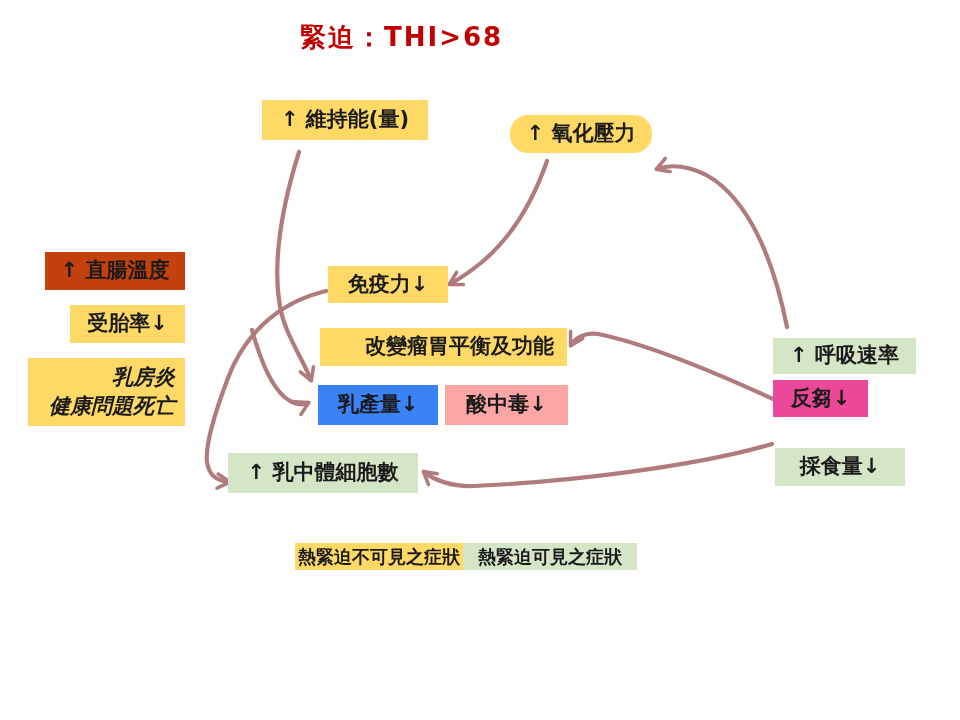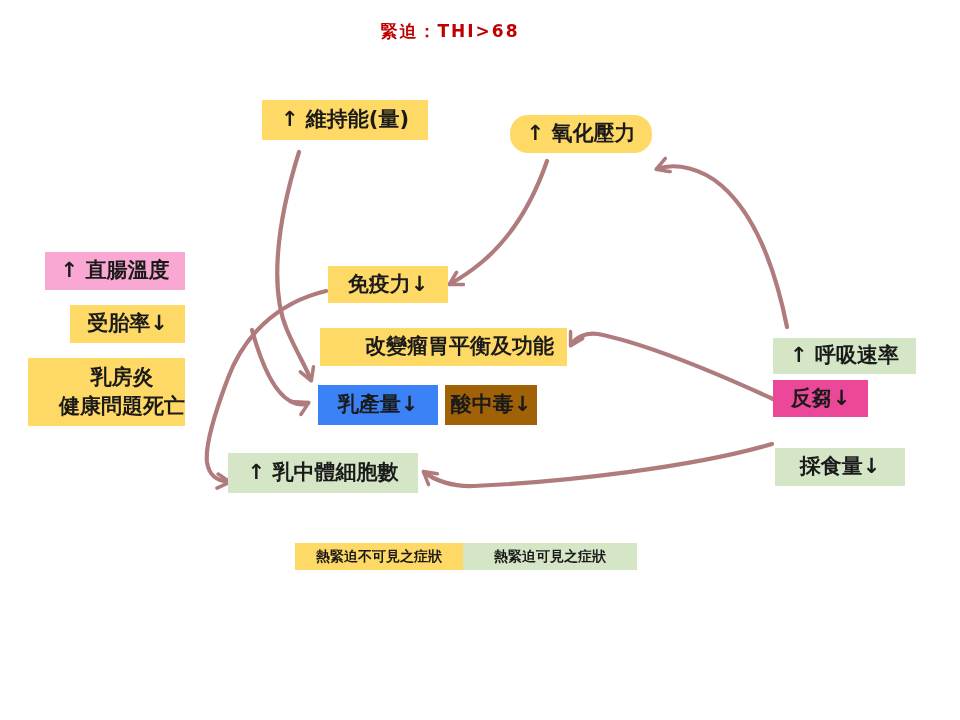--- a/index.html
+++ b/index.html
@@ -7,39 +7,38 @@
     position:relative;
     width:960px;height:720px;
     background:#ffffff;
     font-family:"DejaVu Sans",sans-serif;
     overflow:hidden;
   }
   #arrows-layer{position:absolute;left:0;top:0;width:960px;height:720px;pointer-events:none;}
   .title{
     position:absolute;
     left:300px;top:20px;width:300px;
-    text-align:center;
-    font-size:17px;font-weight:bold;
+    font-size:26px;font-weight:bold;
     letter-spacing:2px;
   }
   .node{
     position:absolute;
     display:flex;align-items:center;justify-content:center;
     font-size:21px;font-weight:bold;color:#1a1a1a;
     white-space:pre-line;text-align:center;
     line-height:1.4;
     box-sizing:border-box;
   }
   [data-name="node-mastitis"]{
-    justify-content:flex-end;
+    justify-content:flex-end;text-align:right;padding-right:10px;font-style:italic;
   }
   .legend-box{
     position:absolute;
     display:flex;align-items:center;justify-content:center;
-    font-size:14px;font-weight:bold;color:#1a1a1a;
+    font-size:18px;font-weight:bold;color:#1a1a1a;
     box-sizing:border-box;
   }
 </style>
 </head>
 <body>
 
 <div id="canvas" data-name="diagram-canvas">
   <svg id="arrows-layer" data-name="arrows-layer" width="960" height="720" viewBox="0 0 960 720" aria-hidden="true">
     <defs>
       <marker id="arrowhead" viewBox="0 0 10 10" refX="7.5" refY="5" markerWidth="4.2" markerHeight="4.2" orient="auto">
@@ -55,28 +54,28 @@
         <path d="M 773,399 C 712,371 643,343 598,334 C 585,332 575,338 571,345" fill="none" stroke="#b07b7d" stroke-width="4.2" stroke-linecap="round" marker-end="url(#arrowhead)" data-name="arrow-rumination-to-rumen-balance"></path>
         <path d="M 772,444 C 694,467 565,482 474,486 C 452,487 434,480 424,472" fill="none" stroke="#b07b7d" stroke-width="4.2" stroke-linecap="round" marker-end="url(#arrowhead)" data-name="arrow-feed-intake-to-somatic-cell-count"></path>
       </g>
   </svg>
 
   <div class="title" data-name="diagram-title" style="color: rgb(192, 0, 0);">緊迫：THI&gt;68</div>
 
   <div id="nodes-layer" data-name="nodes-layer">
       <div class="node" data-name="node-maintenance-energy" style="left: 262px; top: 100px; width: 166px; height: 40px; background-color: rgb(255, 217, 102);">↑ 維持能(量)</div>
       <div class="node" data-name="node-oxidative-stress" style="left: 510px; top: 115px; width: 142px; height: 38px; background-color: rgb(255, 217, 102); border-radius: 18px;">↑ 氧化壓力</div>
-      <div class="node" data-name="node-rectal-temperature" style="left: 45px; top: 252px; width: 140px; height: 38px; background-color: #f9a8d4;">↑ 直腸溫度</div>
+      <div class="node" data-name="node-rectal-temperature" style="left: 45px; top: 252px; width: 140px; height: 38px; background-color: #c2410c;">↑ 直腸溫度</div>
       <div class="node" data-name="node-conception-rate" style="left: 70px; top: 305px; width: 115px; height: 38px; background-color: rgb(255, 217, 102);">受胎率↓</div>
       <div class="node" data-name="node-mastitis" style="left: 28px; top: 358px; width: 157px; height: 68px; background-color: rgb(255, 217, 102);">乳房炎
 健康問題死亡</div>
       <div class="node" data-name="node-immunity" style="left: 328px; top: 266px; width: 120px; height: 37px; background-color: rgb(255, 217, 102);">免疫力↓</div>
       <div class="node" data-name="node-rumen-balance" style="left: 320px; top: 328px; width: 247px; height: 38px; background-color: rgb(255, 217, 102); padding-left: 32px;">改變瘤胃平衡及功能</div>
       <div class="node" data-name="node-milk-yield" style="left: 318px; top: 385px; width: 120px; height: 40px; background-color: #3b82f6;">乳產量↓</div>
-      <div class="node" data-name="node-acidosis" style="left: 445px; top: 385px; width: 92px; height: 40px; background-color: #a16207;">酸中毒↓</div>
+      <div class="node" data-name="node-acidosis" style="left: 445px; top: 385px; width: 123px; height: 40px; background-color: #fca5a5;">酸中毒↓</div>
       <div class="node" data-name="node-somatic-cell-count" style="left: 228px; top: 453px; width: 190px; height: 40px; background-color: rgb(213, 230, 198);">↑ 乳中體細胞數</div>
       <div class="node" data-name="node-respiration-rate" style="left: 773px; top: 332px; width: 143px; height: 36px; background-color: rgb(213, 230, 198); margin-top: 6px;">↑ 呼吸速率</div>
       <div class="node" data-name="node-rumination" style="left: 773px; top: 380px; width: 95px; height: 37px; background-color: #ec4899;">反芻↓</div>
       <div class="node" data-name="node-feed-intake" style="left: 775px; top: 448px; width: 130px; height: 38px; background-color: rgb(213, 230, 198);">採食量↓</div>
     </div>
 
   <div id="legend-layer" data-name="legend">
       <div class="legend-box" data-name="legend-invisible-symptoms" style="left: 295px; top: 543px; width: 168px; height: 27px; background-color: rgb(255, 217, 102);">熱緊迫不可見之症狀</div>
       <div class="legend-box" data-name="legend-visible-symptoms" style="left: 463px; top: 543px; width: 174px; height: 27px; background-color: rgb(213, 230, 198); text-align: center;">熱緊迫可見之症狀</div>
     </div>

